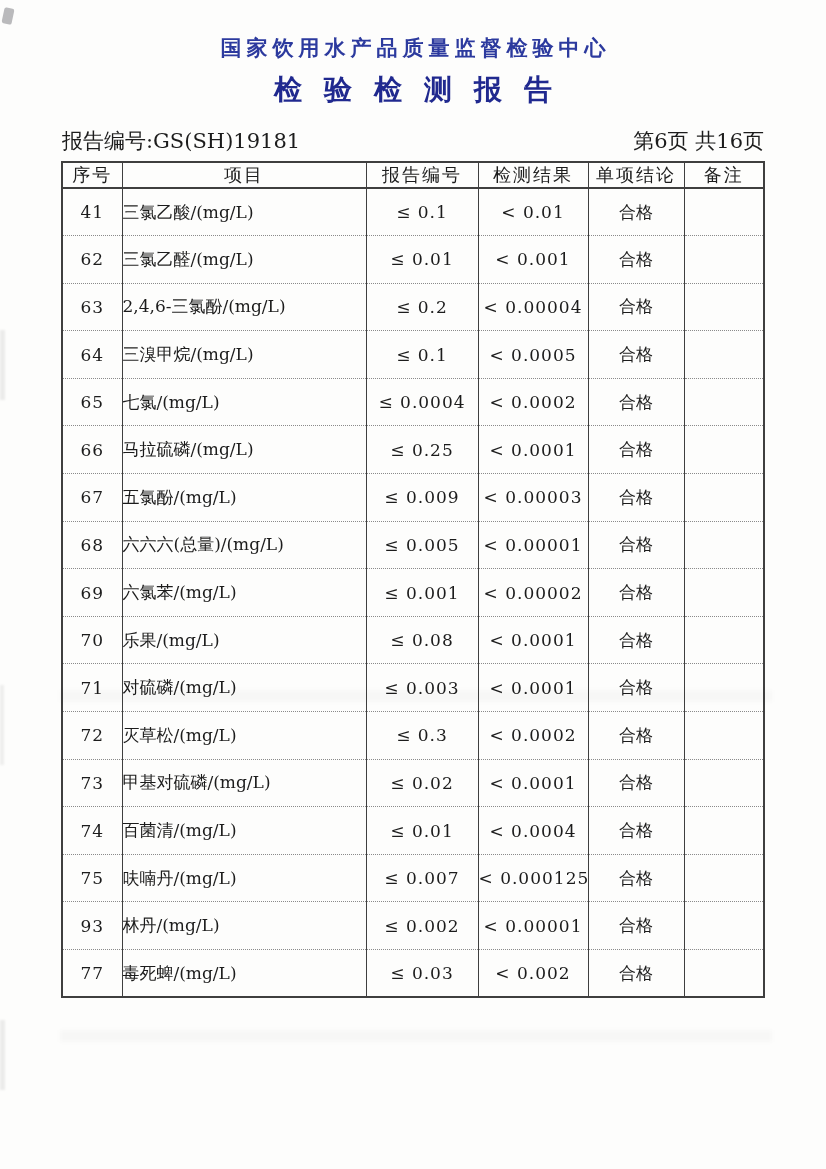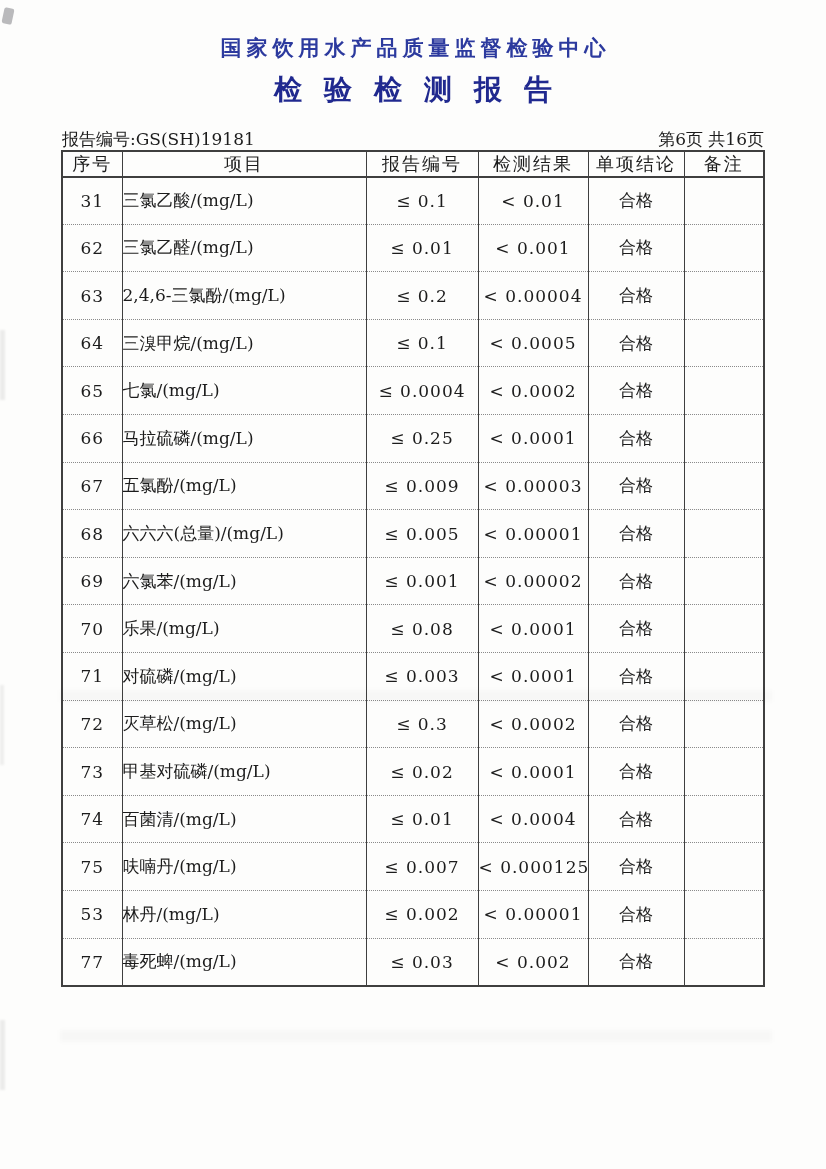--- a/index.html
+++ b/index.html
@@ -33,23 +33,23 @@
     letter-spacing: 22px;
     text-indent: 22px;
     line-height: 1.1;
   }
   .meta-row {
     width: 702px;
     margin: 24px auto 0 auto;
     display: flex;
     justify-content: space-between;
     align-items: flex-end;
-    font-size: 17px;
+    font-size: 21px;
     line-height: 1.1;
-    padding-bottom: 1px;
+    padding-bottom: 8px;
   }
   table.report-table {
     width: 702px;
     margin: 0 auto;
     border-collapse: collapse;
     table-layout: fixed;
     border: 2px solid #3f3f3f;
   }
   .report-table th, .report-table td {
     border-left: 1px solid #3f3f3f;
@@ -117,21 +117,21 @@
         <th>序号</th>
         <th>项目</th>
         <th>报告编号</th>
         <th>检测结果</th>
         <th>单项结论</th>
         <th>备注</th>
       </tr>
     </thead>
     <tbody>
         <tr>
-          <td class="c-no">31</td>
+          <td class="c-no">41</td>
           <td class="c-item">三氯乙酸/(mg/L)</td>
           <td class="c-standard">≤ 0.1</td>
           <td class="c-result">&lt; 0.01</td>
           <td class="c-conclusion">合格</td>
           <td class="c-remark"></td>
         </tr>
         <tr>
           <td class="c-no">62</td>
           <td class="c-item">三氯乙醛/(mg/L)</td>
           <td class="c-standard">≤ 0.01</td>
@@ -237,21 +237,21 @@
         </tr>
         <tr>
           <td class="c-no">75</td>
           <td class="c-item">呋喃丹/(mg/L)</td>
           <td class="c-standard">≤ 0.007</td>
           <td class="c-result">&lt; 0.000125</td>
           <td class="c-conclusion">合格</td>
           <td class="c-remark"></td>
         </tr>
         <tr>
-          <td class="c-no">53</td>
+          <td class="c-no">93</td>
           <td class="c-item">林丹/(mg/L)</td>
           <td class="c-standard">≤ 0.002</td>
           <td class="c-result">&lt; 0.00001</td>
           <td class="c-conclusion">合格</td>
           <td class="c-remark"></td>
         </tr>
         <tr>
           <td class="c-no">77</td>
           <td class="c-item">毒死蜱/(mg/L)</td>
           <td class="c-standard">≤ 0.03</td>

